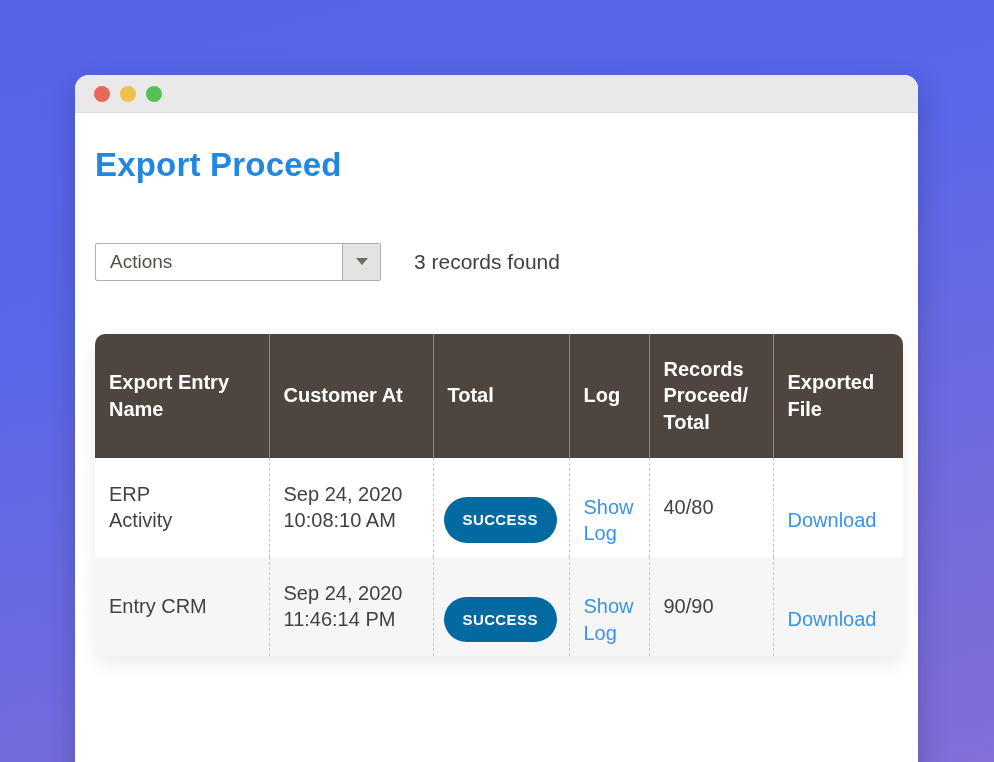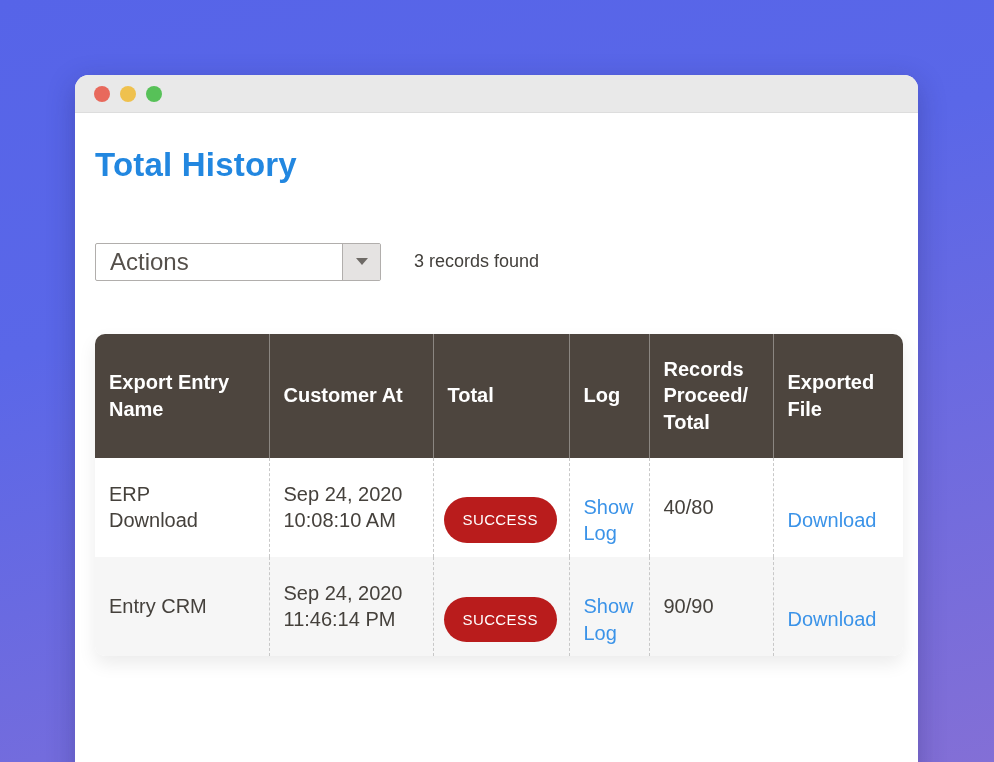--- a/index.html
+++ b/index.html
@@ -62,42 +62,42 @@
     border: 1px solid #b1aeac;
     border-radius: 2px;
     display: flex;
     align-items: stretch;
     cursor: pointer;
   }
   .dropdown-label {
     flex: 1;
     padding: 0 14px;
     line-height: 36px;
-    font-size: 24px;
+    font-size: 19px;
     color: #55504b;
     overflow: hidden;
     white-space: nowrap;
   }
   .dropdown-arrow {
     width: 38px;
     background: #e5e3e2;
     border-left: 1px solid #b1aeac;
     display: flex;
     align-items: center;
     justify-content: center;
   }
   .caret-down {
     width: 0; height: 0;
     border-left: 6px solid transparent;
     border-right: 6px solid transparent;
     border-top: 7px solid #6e6a66;
   }
   .records-count {
     margin-left: 33px;
-    font-size: 18px;
+    font-size: 21px;
     color: #43403c;
   }
 
   .table-wrap {
     margin-top: 53px;
     width: 808px;
     border-radius: 10px;
     overflow: hidden;
     box-shadow: 0 8px 18px rgba(0,0,0,0.08);
   }
@@ -127,23 +127,23 @@
     color: #45413c;
     vertical-align: middle;
     white-space: pre-line;
     line-height: 1.32;
   }
   tbody td + td { border-left: 1px dashed #c8c8c8; }
   td.status-cell { padding-left: 10px; }
 
   .badge-success {
     display: inline-block;
-    background: #b91c1c;
+    background: #0369a1;
     color: #ffffff;
-    font-weight: 400;
+    font-weight: 700;
     font-size: 15px;
     letter-spacing: 0.4px;
     padding: 13px 19px;
     border-radius: 24px;
     white-space: nowrap;
   }
   a.cell-link {
     color: #3b93e8;
     text-decoration: none;
     cursor: pointer;
@@ -154,21 +154,21 @@
 <body>
 
 <div class="window">
   <div class="titlebar">
     <button class="tl-dot tl-red"></button>
     <button class="tl-dot tl-yellow"></button>
     <button class="tl-dot tl-green"></button>
   </div>
 
   <div class="content">
-    <h1 class="page-title">Total History</h1>
+    <h1 class="page-title">Export Proceed</h1>
 
     <div class="controls">
       <div class="dropdown">
         <span class="dropdown-label">Actions</span>
         <span class="dropdown-arrow">
           <span class="caret-down"></span>
         </span>
       </div>
       <span class="records-count">3 records found</span>
     </div>
@@ -190,21 +190,21 @@
             <th>Total</th>
             <th>Log</th>
             <th>Records Proceed/
 Total</th>
             <th>Exported File</th>
           </tr>
         </thead>
         <tbody>
           <tr>
             <td>ERP
-Download</td>
+Activity</td>
             <td>Sep 24, 2020
 10:08:10 AM</td>
             <td class="status-cell">
               <span class="badge-success">SUCCESS</span>
             </td>
             <td>
               <a class="cell-link">Show
 Log</a>
             </td>
             <td>40/80</td>

